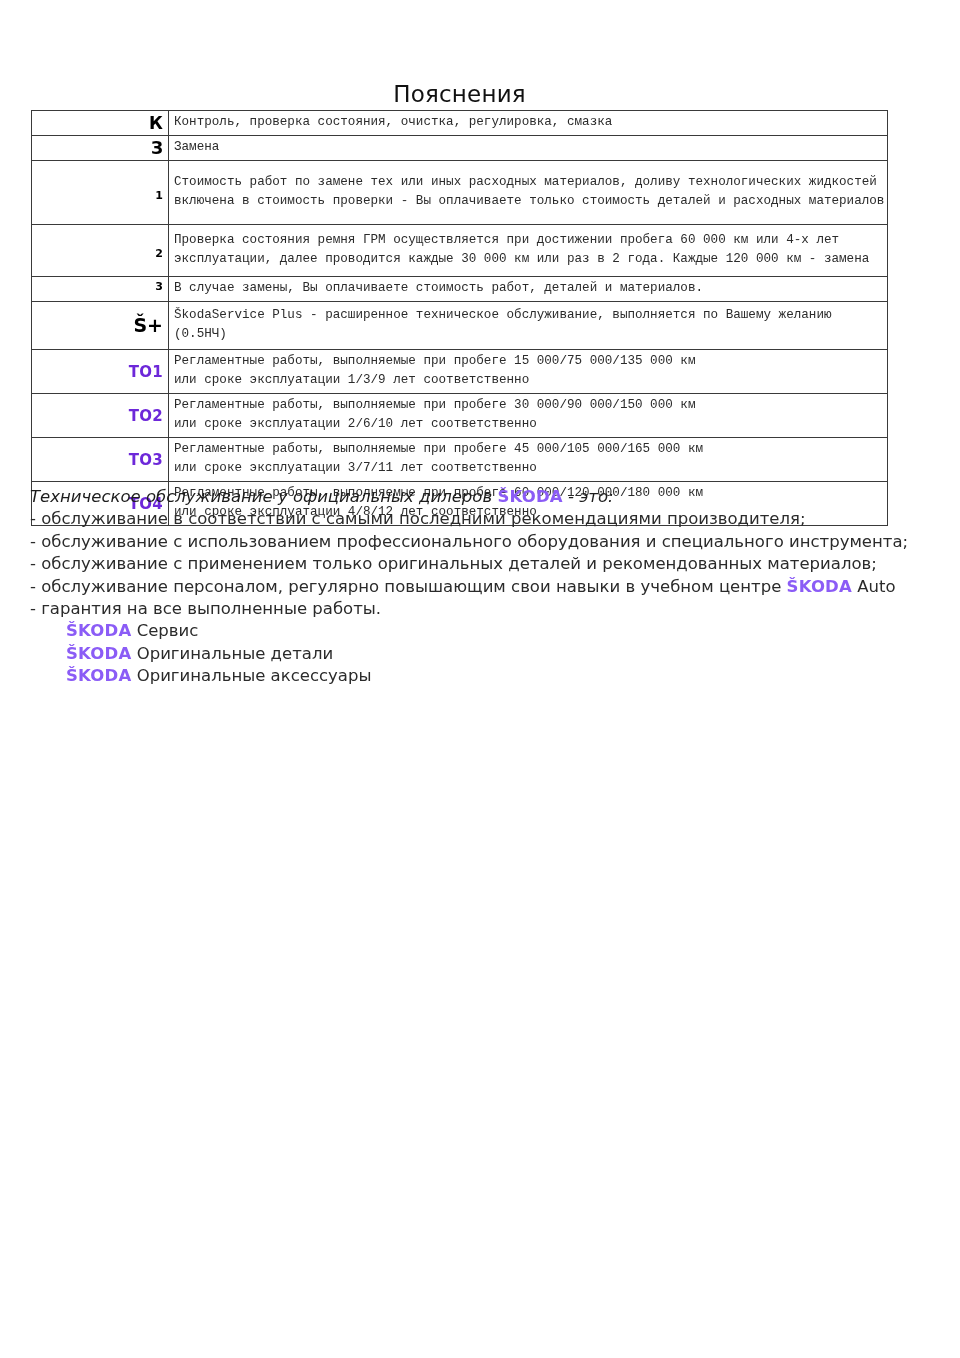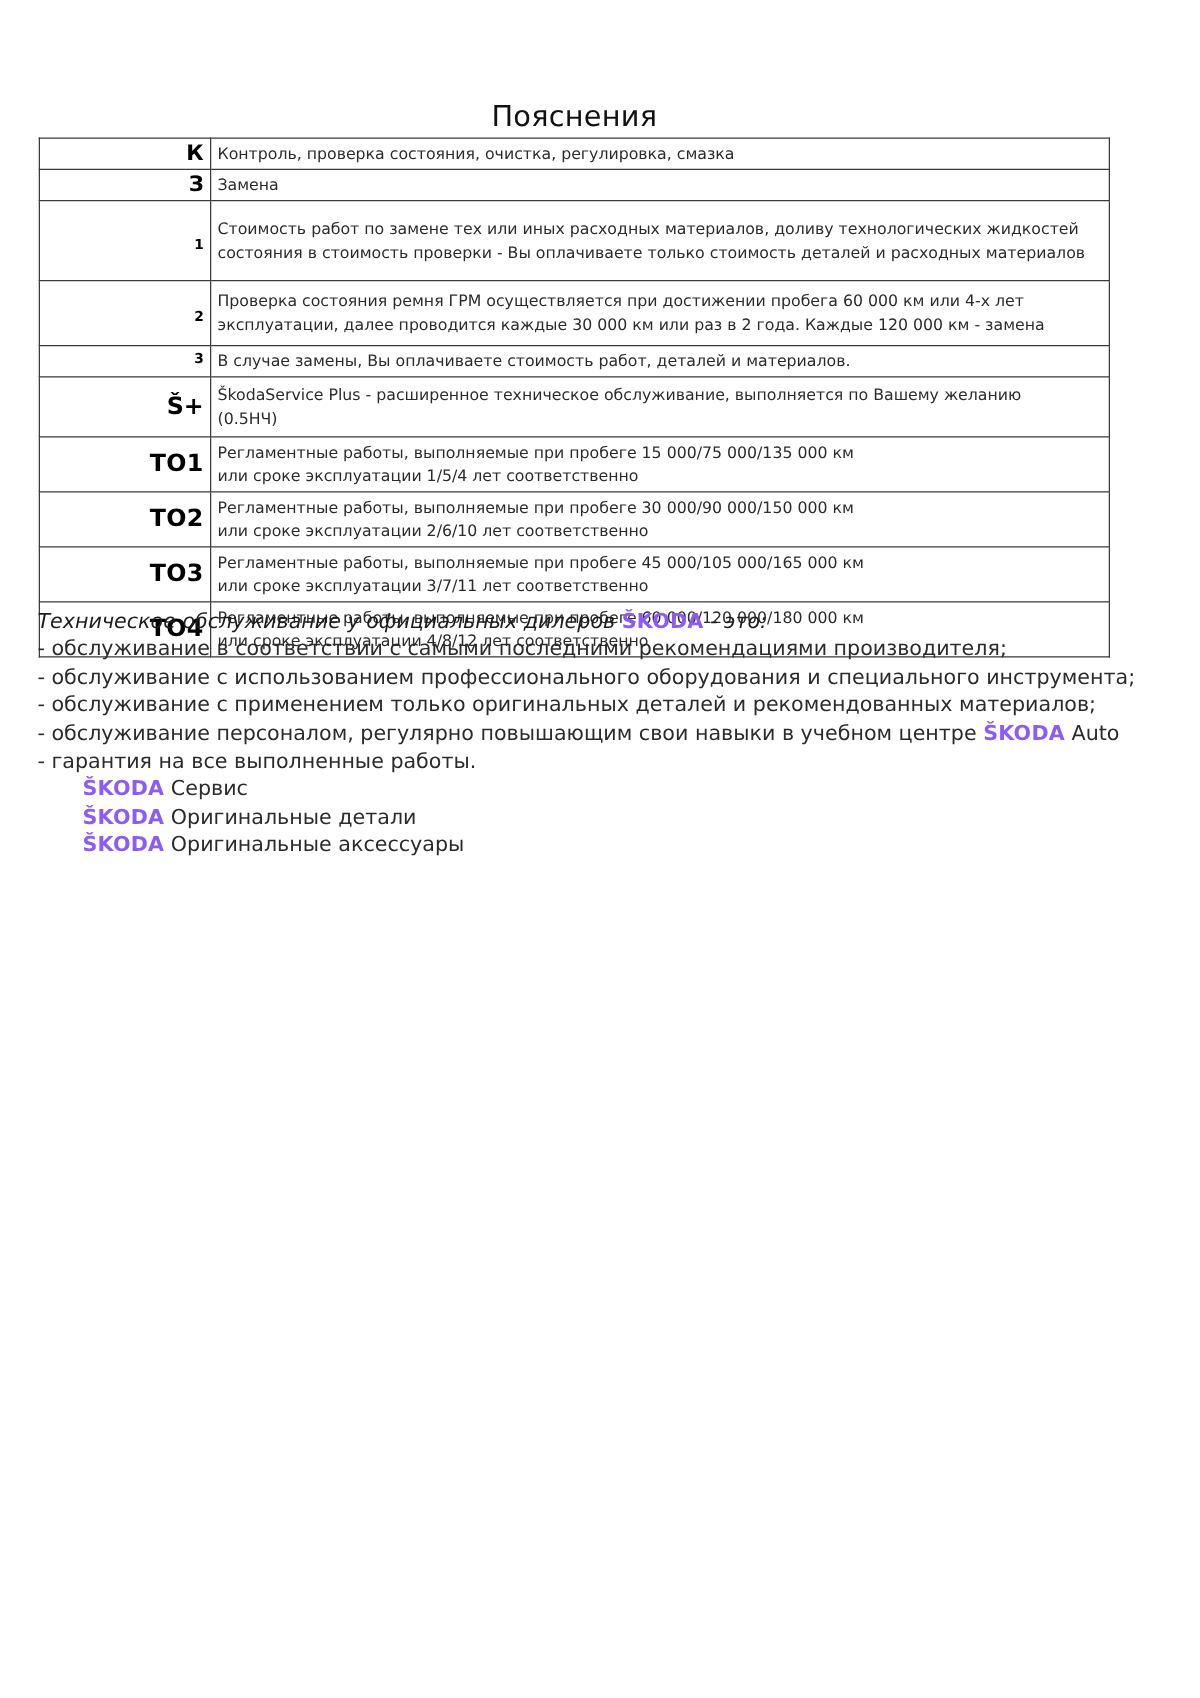--- a/index.html
+++ b/index.html
@@ -53,20 +53,21 @@
   }
   .legend-table tr > td.key-cell {
     width: 137px;
     text-align: right;
     padding: 0 5px 0 2px;
     box-sizing: border-box;
   }
   .legend-table tr > td.desc-cell {
     padding: 2px 15px 3px 5px;
     box-sizing: border-box;
+    font-family: Liberation Mono, monospace;
   }
 
   .key-bold {
     font-size: 17px;
     font-weight: 700;
     color: #000000;
     line-height: 1.1;
     display: inline-block;
   }
   .key-sub {
@@ -88,23 +89,23 @@
     padding-top: 1px;
   }
   .key-splus {
     font-size: 19px;
     font-weight: 700;
     color: #000000;
     line-height: 1.1;
     display: inline-block;
   }
   .key-to {
-    font-size: 19px;
-    font-weight: 700;
-    color: #000000;
+    font-size: 15px;
+    font-weight: 700;
+    color: #6d28d9;
     line-height: 1.1;
     display: inline-block;
     letter-spacing: 0.3px;
   }
 
   .desc-line {
     font-size: 12.6px;
     line-height: 19px;
     color: #2b2b2b;
     white-space: nowrap;
@@ -178,21 +179,21 @@
           <div class="desc-line">Замена</div>
         </td>
       </tr>
 
       <tr class="r-1">
         <td class="key-cell valign-mid">
           <span class="key-sub">1</span>
         </td>
         <td class="desc-cell valign-mid">
           <div class="desc-line">Стоимость работ по замене тех или иных расходных материалов, доливу технологических жидкостей</div>
-          <div class="desc-line">состояния в стоимость проверки - Вы оплачиваете только стоимость деталей и расходных материалов</div>
+          <div class="desc-line">включена в стоимость проверки - Вы оплачиваете только стоимость деталей и расходных материалов</div>
         </td>
       </tr>
 
       <tr class="r-2">
         <td class="key-cell valign-mid">
           <span class="key-sub">2</span>
         </td>
         <td class="desc-cell valign-mid">
           <div class="desc-line">Проверка состояния ремня ГРМ осуществляется при достижении пробега 60 000 км или 4-х лет</div>
           <div class="desc-line">эксплуатации, далее проводится каждые 30 000 км или раз в 2 года. Каждые 120 000 км - замена</div>
@@ -217,21 +218,21 @@
           <div class="desc-line">(0.5НЧ)</div>
         </td>
       </tr>
 
       <tr class="r-to">
         <td class="key-cell valign-mid">
           <span class="key-to">ТО1</span>
         </td>
         <td class="desc-cell valign-mid">
           <div class="desc-line">Регламентные работы, выполняемые при пробеге 15 000/75 000/135 000 км</div>
-          <div class="desc-line">или сроке эксплуатации 1/5/4 лет соответственно</div>
+          <div class="desc-line">или сроке эксплуатации 1/3/9 лет соответственно</div>
         </td>
       </tr>
 
       <tr class="r-to">
         <td class="key-cell valign-mid">
           <span class="key-to">ТО2</span>
         </td>
         <td class="desc-cell valign-mid">
           <div class="desc-line">Регламентные работы, выполняемые при пробеге 30 000/90 000/150 000 км</div>
           <div class="desc-line">или сроке эксплуатации 2/6/10 лет соответственно</div>

